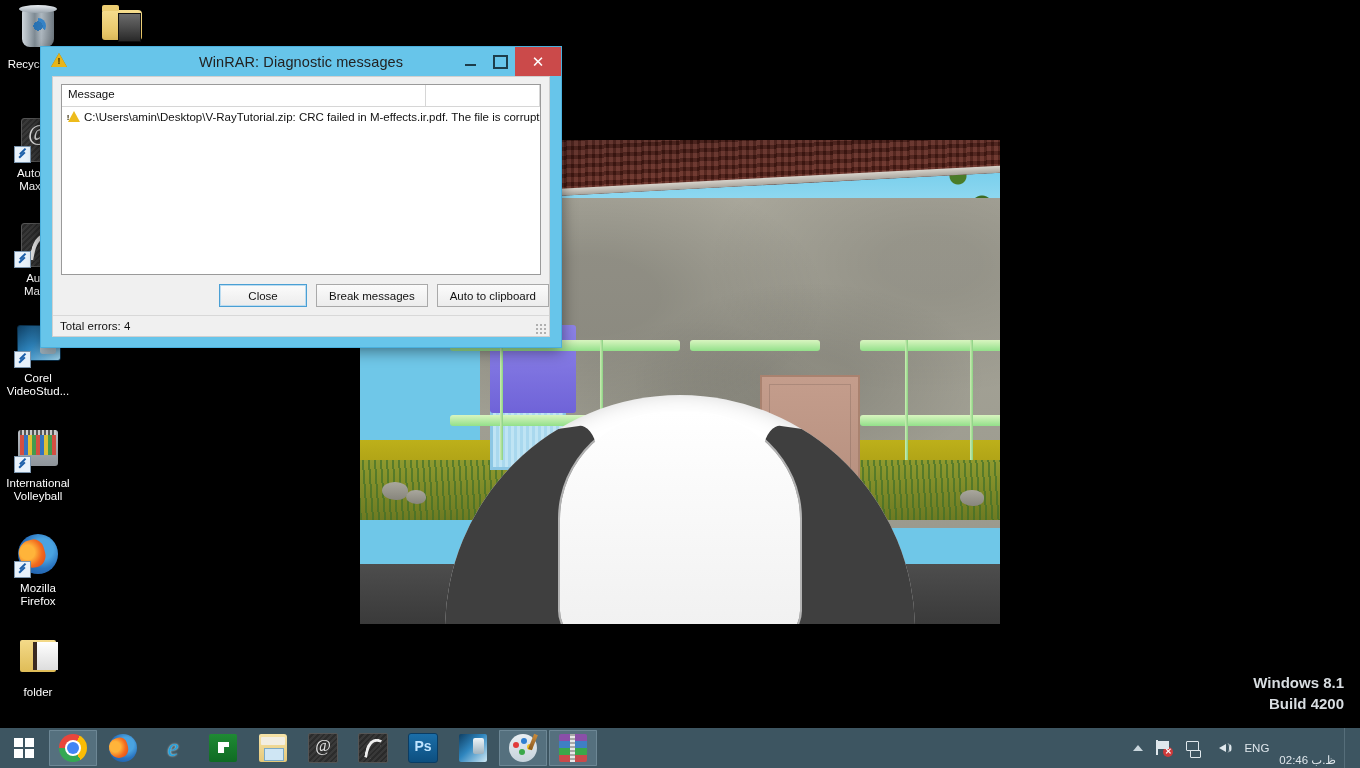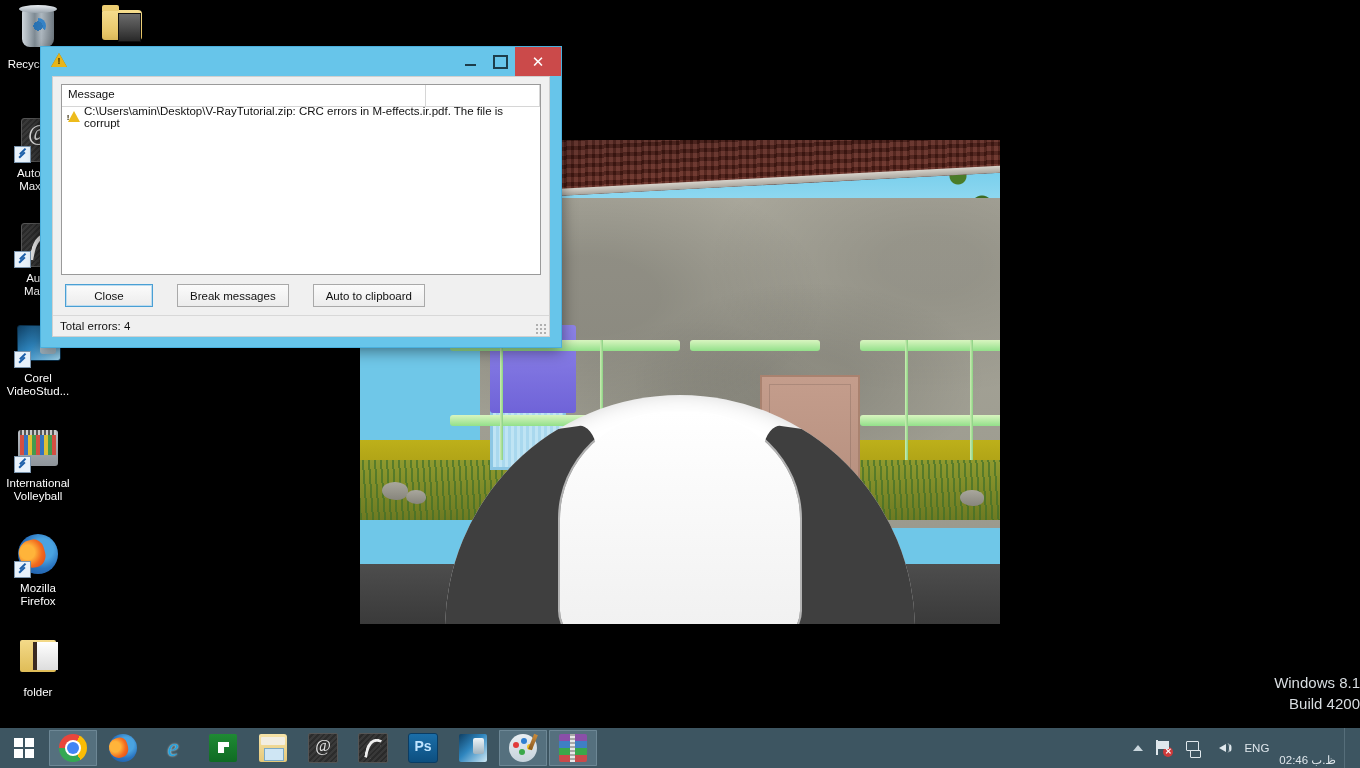--- a/index.html
+++ b/index.html
@@ -168,21 +168,21 @@
   .net-ico{position:relative;width:18px;height:16px;}
   .net-ico:before{content:"";position:absolute;left:2px;top:1px;width:11px;height:8px;border:1.5px solid #dfe7ec;border-radius:1px;}
   .net-ico:after{content:"";position:absolute;left:6px;top:10px;width:9px;height:6px;border:1.5px solid #dfe7ec;border-radius:1px;background:#3d5561;}
   .vol-ico{position:relative;width:18px;height:16px;}
   .vol-ico:before{content:"";position:absolute;left:1px;top:4px;width:0;height:0;border:4px solid transparent;border-right:7px solid #dfe7ec;}
   .vol-ico:after{content:"";position:absolute;left:10px;top:3px;width:5px;height:10px;
     border-right:1.5px solid #dfe7ec;border-radius:0 50% 50% 0;box-shadow:3px 0 0 -1.5px #dfe7ec;}
   .clock{text-align:center;line-height:14px;padding:0 8px 0 4px;cursor:pointer;margin-top:38px;}
   .show-desktop{width:9px;height:40px;border-left:1px solid #566e7a;}
 
-  .watermark{position:absolute;right:0;bottom:54px;text-align:right;color:#d8dde1;font-size:15px;line-height:21px;}
+  .watermark{position:absolute;right:16px;bottom:54px;text-align:right;color:#d8dde1;font-size:15px;line-height:21px;font-weight:bold;}
 
   
   #dlg{position:absolute;left:40px;top:46px;width:520px;height:300px;
     background:#67c5ea;border:1px solid #4ab0de;box-shadow:0 3px 14px rgba(0,0,0,.45);
     font-size:12px;color:#000;}
   .titlebar{height:29px;position:relative;display:flex;align-items:center;}
   .tb-warn{position:absolute;left:10px;top:6px;width:17px;height:16px;}
   .warn-tri{width:0;height:0;border-left:8px solid transparent;border-right:8px solid transparent;border-bottom:14px solid #e8b519;
     position:relative;filter:drop-shadow(0 0 0.5px #8a6a08);}
   .warn-tri:after{content:"!";position:absolute;left:-2px;top:3px;width:4px;text-align:center;font-size:9px;font-weight:bold;color:#3a2c00;line-height:10px;}
@@ -199,21 +199,21 @@
   .listbox{margin:7px 8px 0 8px;background:#fff;border:1px solid #9a9a9a;flex:1;overflow:hidden;position:relative;}
   .lst-head{display:flex;height:21px;background:#fff;border-bottom:1px solid #d6d6d6;}
   .lst-col{border-right:1px solid #d6d6d6;padding:3px 0 0 6px;font-size:11.5px;color:#111;box-sizing:border-box;}
   .lst-col.c1{width:364px;}
   .lst-col.c2{flex:1;}
   .lst-row{display:flex;align-items:center;height:20px;padding-left:6px;font-size:11.5px;color:#111;}
   .row-warn{width:13px;height:12px;margin-right:3px;flex:0 0 auto;position:relative;}
   .row-warn .t{width:0;height:0;border-left:6.5px solid transparent;border-right:6.5px solid transparent;border-bottom:11px solid #edbb1c;}
   .row-warn .t:after{content:"!";position:absolute;left:-1.5px;top:2px;width:3px;text-align:center;font-size:8px;font-weight:bold;color:#2e2300;line-height:9px;}
 
-  .btnrow{display:flex;gap:24px;justify-content:flex-start;padding:9px 0 8px 12px;}
+  .btnrow{display:flex;gap:9px;justify-content:flex-end;padding:9px 0 8px 12px;}
   .dbtn{min-width:88px;height:23px;background:linear-gradient(#fbfbfb,#ececec);border:1px solid #a9a9a9;
     font-size:11.5px;color:#111;cursor:pointer;padding:0 12px;font-family:"Liberation Sans",sans-serif;}
   .dbtn.focus{border:1px solid #4a9fd4;box-shadow:0 0 0 1px #bcdcf0 inset;}
   .statusbar{height:20px;border-top:1px solid #d8d8d8;background:#f0f0f0;display:flex;align-items:center;
     padding-left:7px;font-size:11.5px;color:#111;position:relative;}
   .grip{position:absolute;right:3px;bottom:2px;width:11px;height:11px;
     background-image:radial-gradient(#b0b0b0 1px, transparent 1.2px);background-size:4px 4px;}
 </style>
 </head>
 <body>
@@ -325,20 +325,21 @@
     <div>Build 4200</div>
   </div>
 </div>
 
 <div id="dlg">
 
   <div class="titlebar">
     <div class="tb-warn">
         <div class="warn-tri"></div>
       </div>
+    <div class="title-text">WinRAR: Diagnostic messages</div>
     <div class="winbtns">
       <div class="wbtn">
           <div class="min-g"></div>
         </div>
       <div class="wbtn">
           <div class="max-g"></div>
         </div>
       <div class="wbtn close">
           <span class="close-g">✕</span>
         </div>
@@ -349,21 +350,21 @@
 
     <div class="listbox">
       <div class="lst-head">
         <div class="lst-col c1">Message</div>
         <div class="lst-col c2"></div>
       </div>
       <div class="lst-row">
         <div class="row-warn">
             <div class="t"></div>
           </div>
-        <span>C:\Users\amin\Desktop\V-RayTutorial.zip: CRC errors in M-effects.ir.pdf. The file is corrupt</span>
+        <span>C:\Users\amin\Desktop\V-RayTutorial.zip: CRC failed in M-effects.ir.pdf. The file is corrupt</span>
       </div>
     </div>
 
     <div class="btnrow">
       <button class="dbtn focus">Close</button>
       <button class="dbtn">Break messages</button>
       <button class="dbtn">Auto to clipboard</button>
     </div>
 
     <div class="statusbar">

